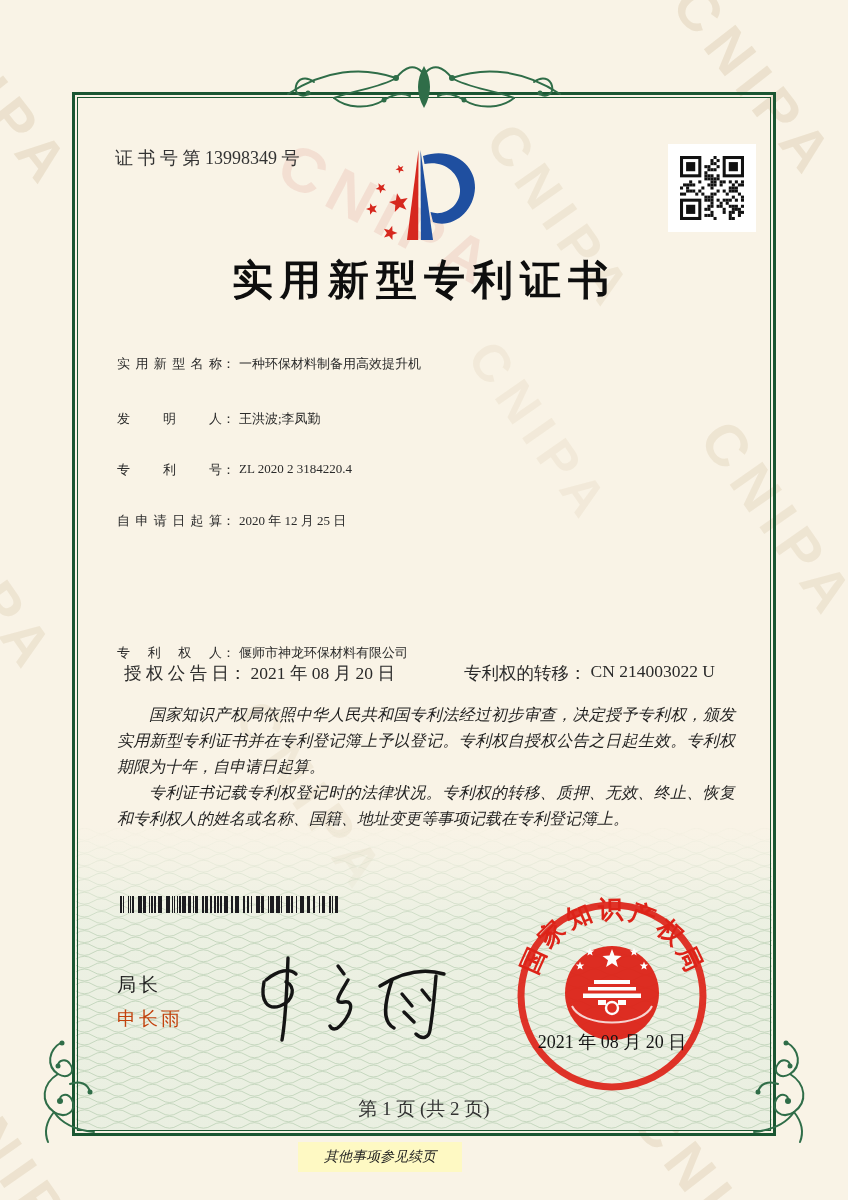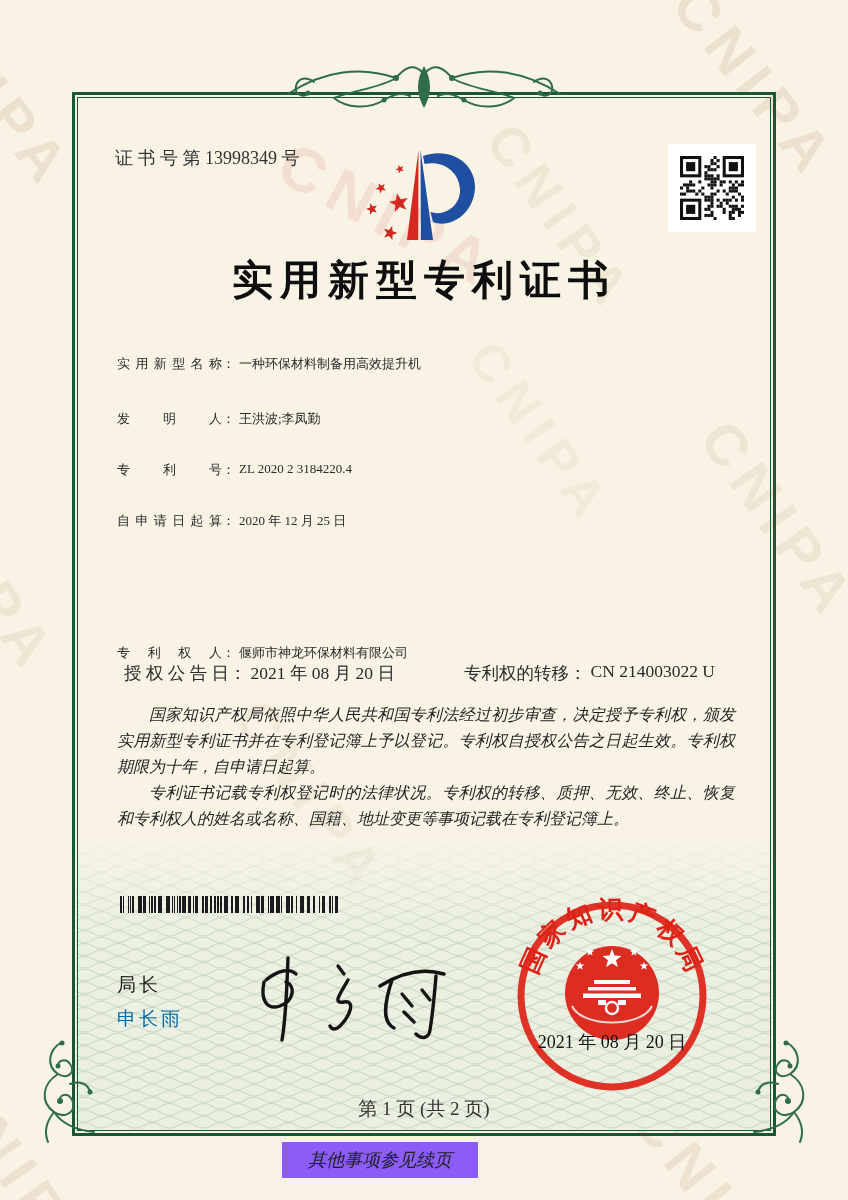--- a/index.html
+++ b/index.html
@@ -41,28 +41,28 @@
   .r0{top:355px;} .r1{top:410px;} .r2{top:461px;} .r3{top:512px;} .r4{top:596px;margin-top:48px;} .r5{top:614px;}
   .grant-row{position:absolute;left:117px;top:661px;font-size:17.5px;white-space:nowrap;margin-left:7px;}
   .grant-right{position:absolute;left:259px;top:0;}
   .body-text{position:absolute;left:117px;top:702px;width:618px;font-size:16px;line-height:26px;
              font-style:italic;color:#1f1f1f;text-align:justify;}
   .body-text p{margin:0;text-indent:2em;}
   .barcode{position:absolute;left:120px;top:896px;}
   .officer-title{position:absolute;left:117px;top:972px;font-size:19px;letter-spacing:3px;
                  font-family:"Liberation Sans","DejaVu Sans",sans-serif;color:#222;}
   .officer-name{position:absolute;left:117px;top:1006px;font-size:19px;letter-spacing:3px;
-                font-family:"Liberation Sans","DejaVu Sans",sans-serif;color:#0369a1;}
+                font-family:"Liberation Sans","DejaVu Sans",sans-serif;color:#c2410c;}
   .signature{position:absolute;left:252px;top:952px;}
   .seal{position:absolute;left:512px;top:896px;}
   .seal-date{position:absolute;left:512px;top:1030px;width:200px;text-align:center;font-size:18px;
              color:#141414;white-space:pre-wrap;}
   .page-number{position:absolute;left:0;top:1096px;width:848px;text-align:center;font-size:19px;color:#333;white-space:pre-wrap;}
-  .note-box{position:absolute;left:50%;top:1142px;transform:translateX(-50%);background:#8b5cf6;
-            padding:6px 26px;font-size:18px;font-style:italic;color:#1f1f1f;white-space:nowrap;}
+  .note-box{position:absolute;left:50%;top:1142px;transform:translateX(-50%);background:#fef9c3;
+            padding:6px 26px;font-size:14px;font-style:italic;color:#1f1f1f;white-space:nowrap;}
 </style>
 </head>
 <body>
 
 <div class="page">
 
   <div class="wm wm1">CNIPA</div>
   <div class="wm wm2">CNIPA</div>
   <div class="wm wm3">CNIPA</div>
   <div class="wm wm4">CNIPA</div>

